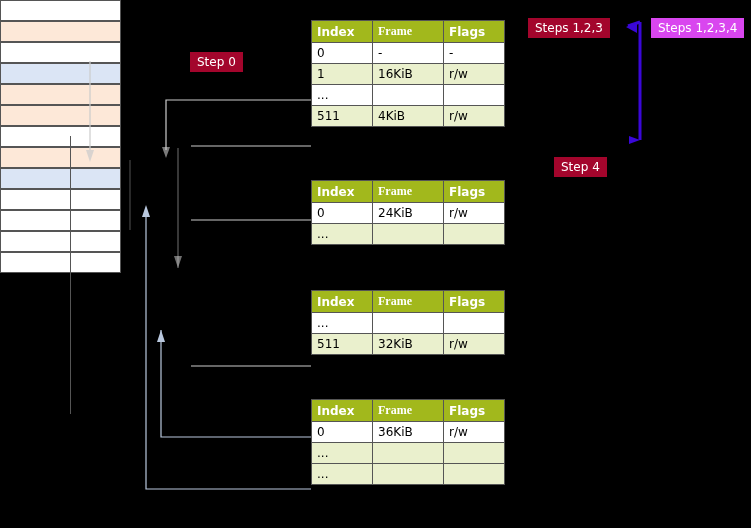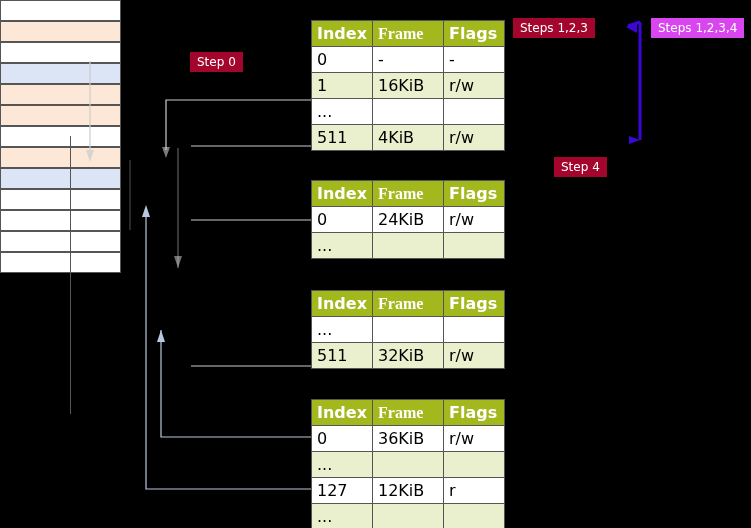--- a/index.html
+++ b/index.html
@@ -13,39 +13,39 @@
     color:#000;font-size:12px;display:flex;align-items:center;justify-content:center;
     box-sizing:border-box;
   }
 
   
   .step-label{
     color:#fff;font-size:12px;padding:3px 7px;box-sizing:border-box;
     display:flex;align-items:center;justify-content:center;white-space:nowrap;
   }
   .step0{left:190px;top:52px;background:#a3052c;}
-  .step123{left:513px;top:18px;background:#a3052c;}
+  .step123{left:528px;top:18px;background:#a3052c;}
   .step1234{left:651px;top:18px;background:#d946ef;}
   .step4{left:554px;top:157px;background:#a3052c;}
 
   
   .memcol{left:70px;top:136px;width:121px;height:278px;}
   .memrow{
     position:absolute;left:0;width:121px;height:21px;
     border:1px solid #555;box-sizing:border-box;background:#fff;
   }
   .memrow.white{background:#ffffff;}
   .memrow.peach{background:#fde8d8;}
   .memrow.blue{background:#dbe5f5;}
   
   .memdiv{position:absolute;left:70px;top:136px;width:1px;height:278px;background:#555;}
 
   
   .ptable{
-    position:absolute;border-collapse:collapse;font-size:16px;color:#000;
+    position:absolute;border-collapse:collapse;font-size:12px;color:#000;
     background:#e5e5e5;
   }
   .ptable th{
     background:#a2b81c;color:#fff;font-weight:bold;text-align:left;
     padding:3px 5px;border:1px solid #555;
   }
   .ptable td{
     padding:3px 5px;border:1px solid #555;height:13px;
   }
   .ptable tr.lt td{background:#eaf0cd;}
@@ -206,24 +206,19 @@
     <tr class="wt">
       <td>0</td>
       <td>36KiB</td>
       <td>r/w</td>
     </tr>
     <tr class="lt">
       <td>...</td>
       <td></td>
       <td></td>
     </tr>
-    <tr class="wt">
-      <td>127</td>
-      <td>12KiB</td>
-      <td>r</td>
-    </tr>
     <tr class="lt">
       <td>...</td>
       <td></td>
       <td></td>
     </tr>
   </tbody>
 </table>
 
 </body></html>

